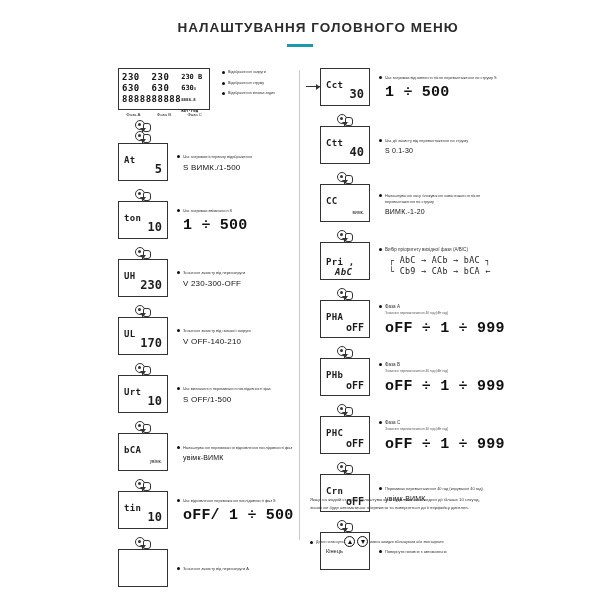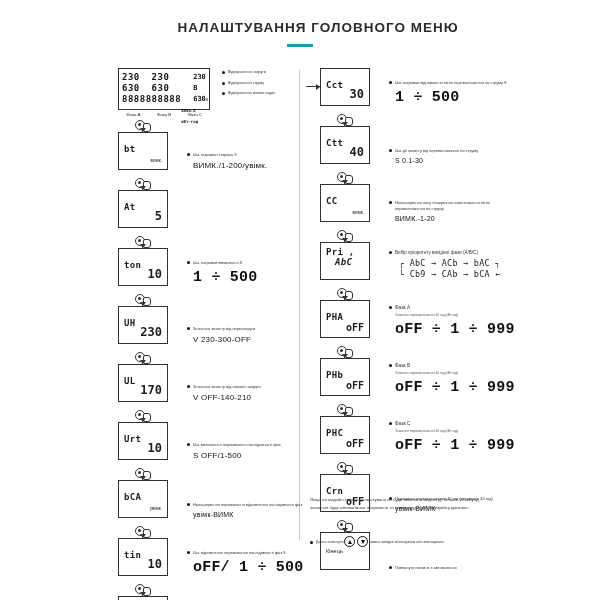--- a/index.html
+++ b/index.html
@@ -69,21 +69,21 @@
   }
   .lcd-col { flex: 1; }
   .lcd-val {
     font-family: "DejaVu Sans Mono", monospace;
     font-size: 9px;
     font-weight: bold;
     letter-spacing: 0.5px;
     line-height: 11px;
     color: #111;
   }
-  .lcd-val.small { font-size: 7px; letter-spacing: 0; margin-left: 12px; }
+  .lcd-val.small { font-size: 7px; letter-spacing: 0; }
   .lcd-val.tiny  { font-size: 4px; letter-spacing: 0; }
   .lcd-unit { font-size: 4px; font-weight: normal; }
   #lcd-labels {
     display: flex;
     width: 92px;
     margin-top: 2px;
   }
   #lcd-labels span {
     flex: 1;
     font-size: 4.4px;
@@ -109,42 +109,41 @@
     margin-right: 3px;
     margin-top: 1px;
     flex: none;
   }
   .legend-line span { font-size: 3.6px; color: #333; line-height: 5px; }
 
   
   .row {
     position: relative;
     display: flex;
-    align-items: flex-end;
+    align-items: center;
     margin-bottom: 9px;
-    gap: 10px;
   }
   .box {
     border: 1px solid #333;
     width: 50px;
     height: 38px;
     box-sizing: border-box;
     position: relative;
     flex: none;
     background: #fff;
   }
   .box .code {
     position: absolute;
     left: 5px; top: 11px;
     font-family: "DejaVu Sans Mono", monospace;
     font-size: 9px;
     font-weight: bold;
     letter-spacing: 0.3px;
   }
-  .box .code.two-line { top: 4px; line-height: 10px; }
+  .box .code.two-line { top: 14px; line-height: 10px; }
   .box .val {
     position: absolute;
     right: 5px; bottom: 4px;
     font-family: "DejaVu Sans Mono", monospace;
     font-size: 12px;
     font-weight: bold;
   }
   .box .val.word {
     font-family: "Liberation Sans", sans-serif;
     font-size: 4.6px;
@@ -362,44 +361,38 @@
       </div>
     </div>
 
     <div class="connector">
       <div class="vline"></div>
       <div class="btn-icon"></div>
       <div class="hand"></div>
       <div class="arrowhead"></div>
     </div>
 
-    <div class="row">
-      <div class="box">
-        <div class="code">bt</div>
-        <div class="val word">вимк.</div>
-      </div>
-      <div class="desc">
-        <div class="desc-head">
-          <div class="bullet"></div>
-          <span>Час яскравості екрана S</span>
-        </div>
-        <div class="desc-val">ВИМК./1-200/увімк.</div>
-      </div>
-    </div>
     <div class="connector">
       <div class="vline"></div>
       <div class="btn-icon"></div>
       <div class="hand"></div>
       <div class="arrowhead"></div>
     </div>
 
     <div class="row">
       <div class="box">
         <div class="code">At</div>
         <div class="val">5</div>
+      </div>
+      <div class="desc">
+        <div class="desc-head">
+          <div class="bullet"></div>
+          <span>Час затримки інтервалу відображення</span>
+        </div>
+        <div class="desc-val">S ВИМК./1-500</div>
       </div>
     </div>
     <div class="connector">
       <div class="vline"></div>
       <div class="btn-icon"></div>
       <div class="hand"></div>
       <div class="arrowhead"></div>
     </div>
 
     <div class="row">

